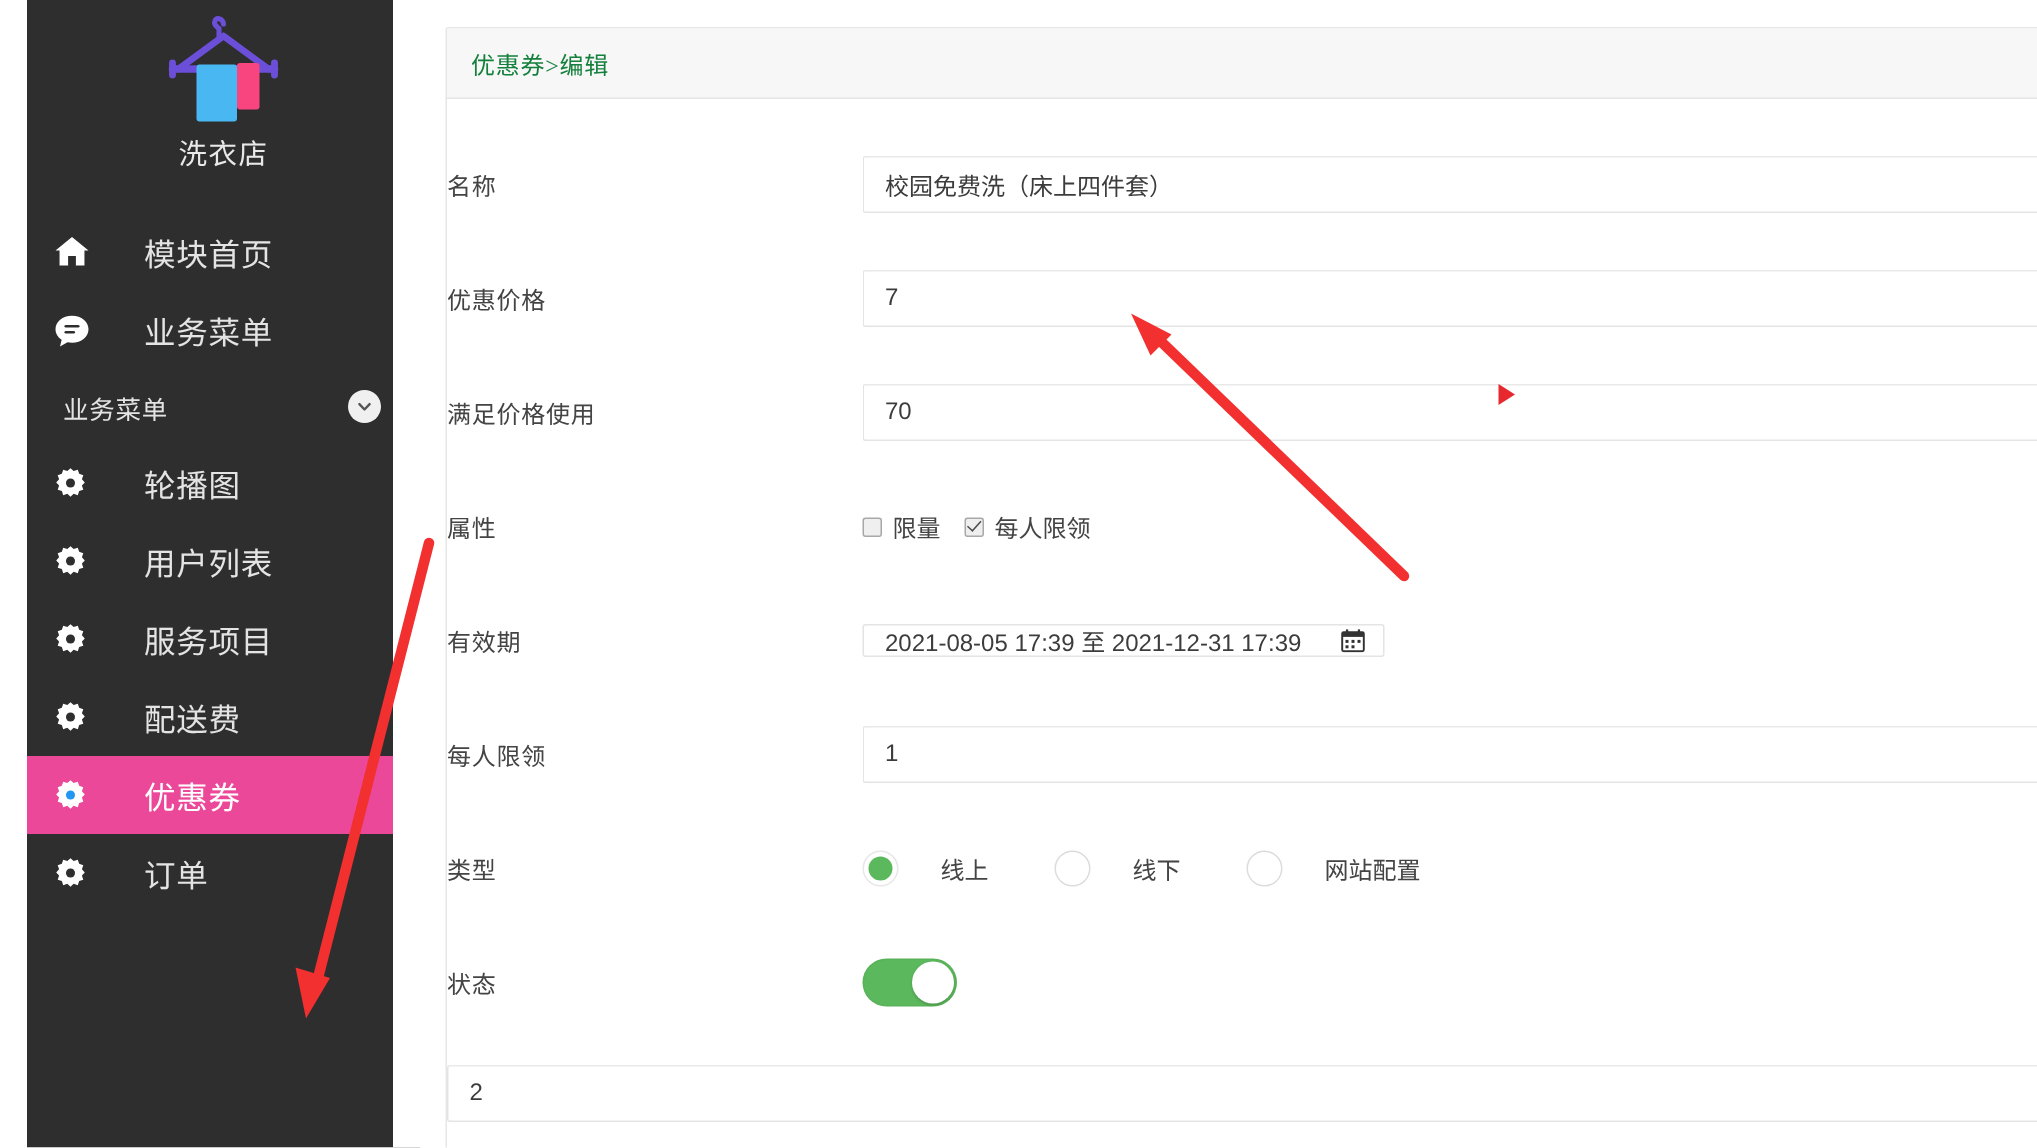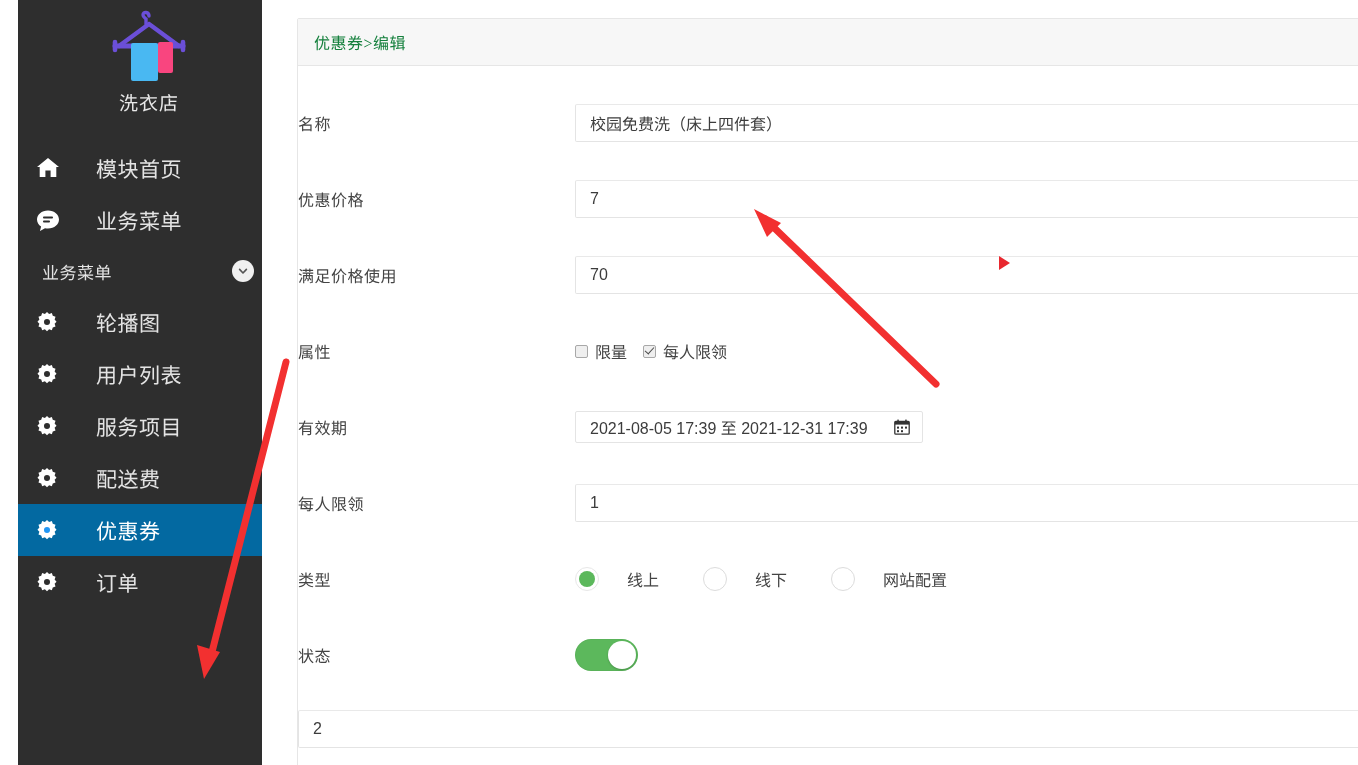--- a/index.html
+++ b/index.html
@@ -68,21 +68,21 @@
     justify-content: flex-start;
   }
   .nav-item .nav-label {
     color: #e4e4e4;
     font-size: 21px;
     margin-left: 26px;
     letter-spacing: 0.5px;
     white-space: nowrap;
   }
   .nav-item.active {
-    background: #0369a1;
+    background: #ec4899;
   }
   .nav-item.active .nav-label { color: #ffffff; }
 
   .nav-group {
     display: flex;
     align-items: center;
     justify-content: space-between;
     height: 50px;
     padding-left: 24px;
     padding-right: 26px;
@@ -172,21 +172,21 @@
     font-size: 16px;
     color: #3c3c3c;
     background: #ffffff;
     margin-right: -40px;
     overflow: hidden;
     white-space: nowrap;
   }
 
   .field-date {
     flex: 0 0 auto;
-    height: 32px;
+    height: 22px;
     border: 1px solid #e4e4e4;
     border-radius: 2px;
     display: flex;
     align-items: center;
     gap: 26px;
     padding: 0 12px 0 14px;
     font-size: 16px;
     color: #3c3c3c;
     background: #ffffff;
     white-space: nowrap;

